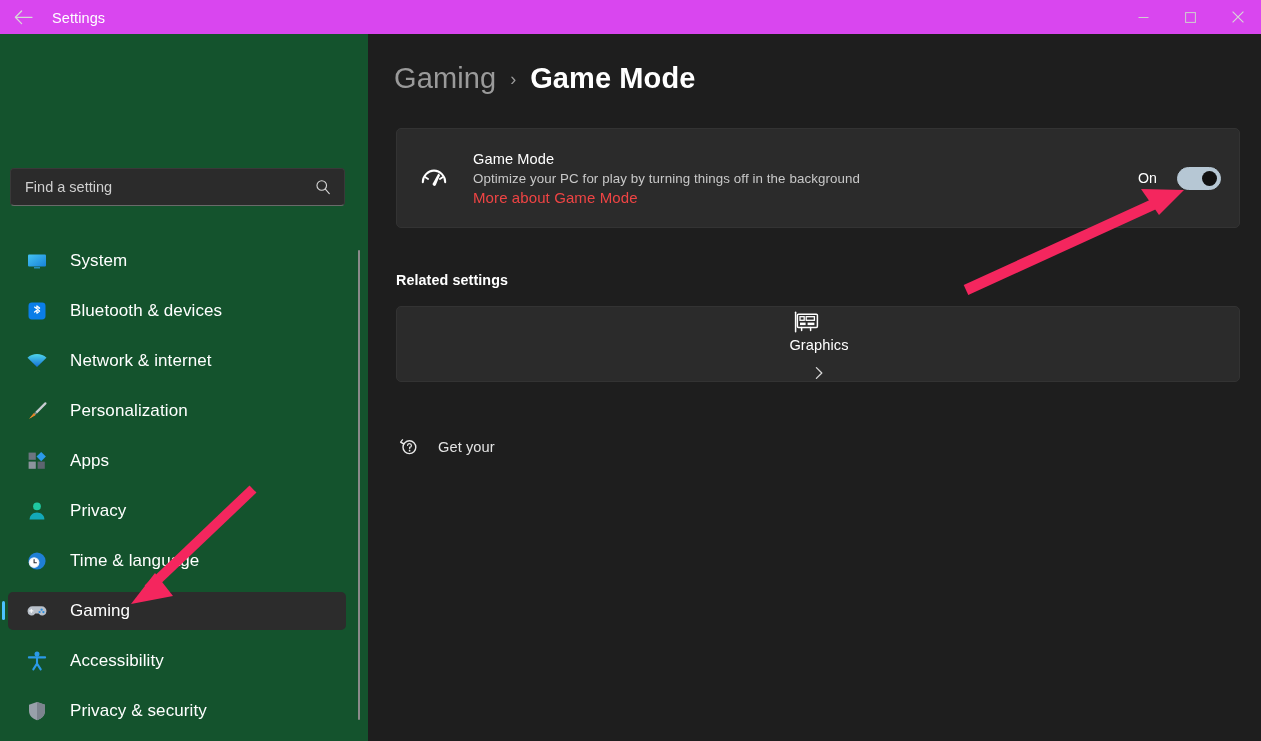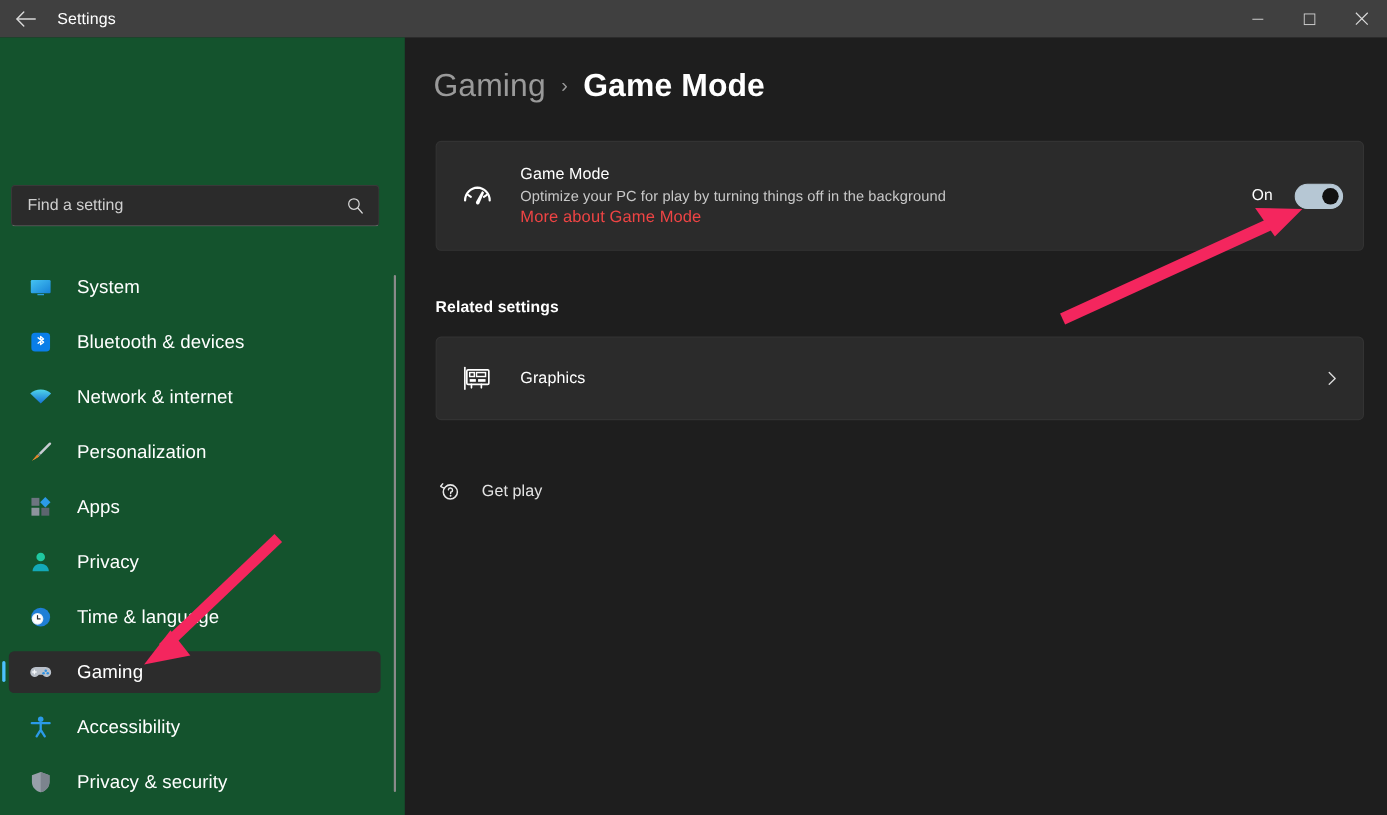--- a/index.html
+++ b/index.html
@@ -7,21 +7,21 @@
     width: 1261px; height: 741px;
     background: #1e1e1e;
     font-family: "Liberation Sans", sans-serif;
     overflow: hidden;
   }
   .app { position: relative; width: 1261px; height: 741px; background: #1e1e1e; }
 
   
   .titlebar {
     position: absolute; top: 0; left: 0; width: 1261px; height: 34px;
-    background: #404040;
+    background: #d946ef;
   }
   .back-btn {
     position: absolute; left: 6px; top: 2px; width: 34px; height: 30px;
     display: flex; align-items: center; justify-content: center;
     border-radius: 4px; cursor: pointer;
   }
   .app-title {
     position: absolute; left: 52px; top: 10px;
     font-size: 14.5px; color: #ffffff; letter-spacing: .1px;
   }
@@ -119,21 +119,21 @@
     width: 15px; height: 15px; border-radius: 50%; background: #111111;
   }
 
   .section-head {
     position: absolute; left: 28px; top: 238px;
     font-size: 14.3px; color: #ffffff; font-weight: 600; letter-spacing: .1px;
   }
 
   .card-graphics {
     left: 28px; top: 272px; width: 844px; height: 76px;
-    display: flex; align-items: center; padding: 0 20px 0 22px; cursor: pointer;
+    display: flex; align-items: center; padding: 0 20px 0 22px; cursor: pointer; flex-direction: column;
   }
   .row-label { flex: 1; font-size: 14.6px; color: #ffffff; letter-spacing: .1px; }
   .chev { width: 16px; height: 16px; flex: none; }
 
   .gethelp {
     position: absolute; left: 26px; top: 396px;
     display: flex; align-items: center; gap: 18px; cursor: pointer;
     padding: 6px 10px 6px 4px; border-radius: 4px;
   }
   .gh-icon { width: 22px; height: 22px; flex: none; }
@@ -367,21 +367,21 @@
       </svg>
     </div>
 
     <div class="gethelp">
       <svg class="gh-icon" viewBox="0 0 22 22">
         <path d="M4.8 3.4 2.6 6.1c1.3.9 2.6 1.5 3.9 1.8" fill="none" stroke="#e8e8e8" stroke-width="1.3" stroke-linejoin="round"></path>
         <circle cx="11.4" cy="11.2" r="6.4" fill="none" stroke="#e8e8e8" stroke-width="1.4"></circle>
         <path d="M9.6 9.3a1.9 1.9 0 1 1 2.1 2.1v1.2" fill="none" stroke="#e8e8e8" stroke-width="1.25" stroke-linecap="round"></path>
         <circle cx="11.6" cy="14.7" r=".85" fill="#e8e8e8"></circle>
       </svg>
-      <span class="gh-label">Get play</span>
+      <span class="gh-label">Get your</span>
     </div>
   </div>
 
   <svg class="annots" viewBox="0 0 1261 741">
 
     <g>
       <path d="M966 290 L1163 200" fill="none" stroke="#f4265e" stroke-width="11" stroke-linecap="butt"></path>
       <path d="M1184 190 L1141 189 L1159 215 Z" fill="#f4265e"></path>
     </g>
 

